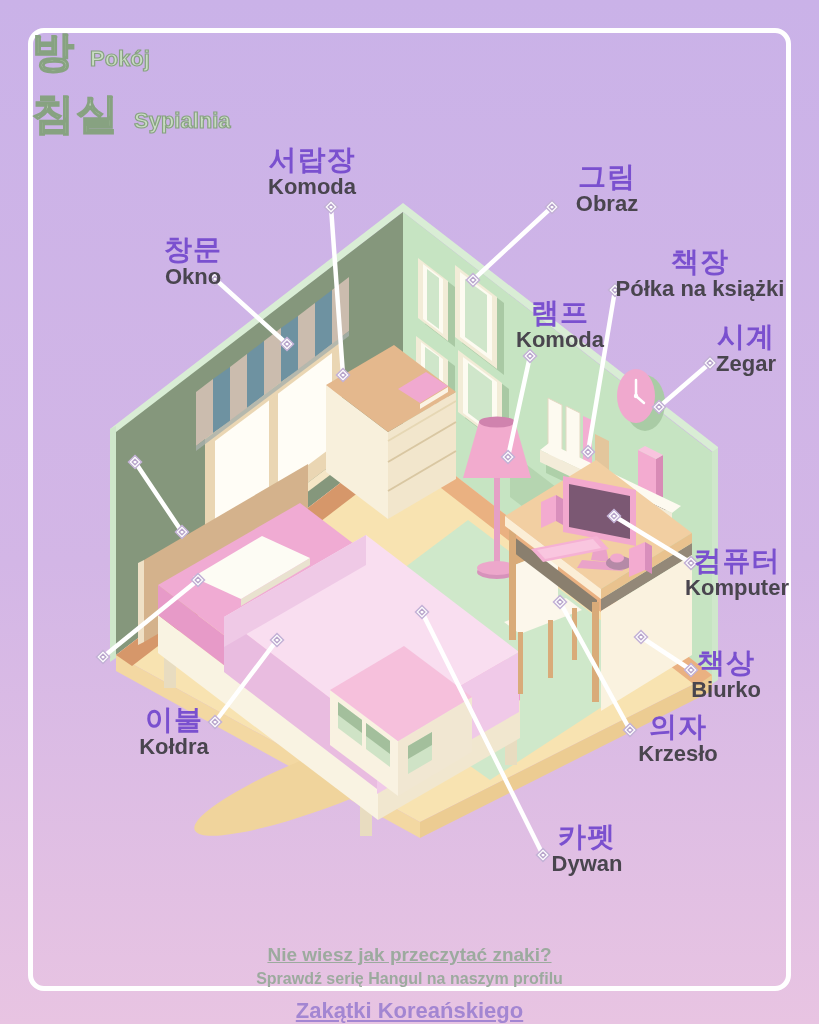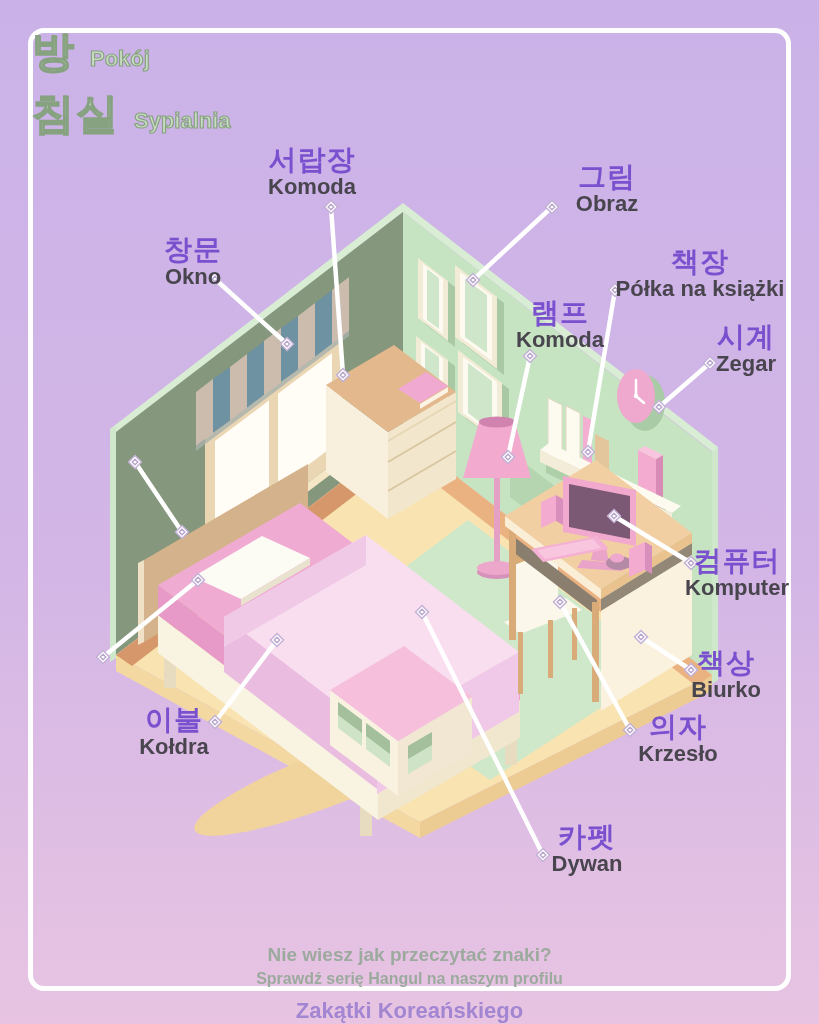--- a/index.html
+++ b/index.html
@@ -309,17 +309,17 @@
   </div>
   <div class="callout" style="left:726px; top:648px">
     <div class="ko">책상</div>
     <div class="pl">Biurko</div>
   </div>
   <div class="callout" style="left:678px; top:712px">
     <div class="ko">의자</div>
     <div class="pl">Krzesło</div>
   </div>
 
-  <div class="footer footer-l1" style="position:absolute;">Nie wiesz jak przeczytać znaki?</div>
+  <div class="footer footer-l1" style="position:absolute;text-decoration:underline;">Nie wiesz jak przeczytać znaki?</div>
   <div class="footer footer-l2" style="position:absolute;">Sprawdź serię Hangul na naszym profilu</div>
-  <div class="footer footer-brand" style="position:absolute;">Zakątki Koreańskiego</div>
+  <div class="footer footer-brand" style="position:absolute;text-decoration:underline;">Zakątki Koreańskiego</div>
 
 </div>
 
 </body></html>

